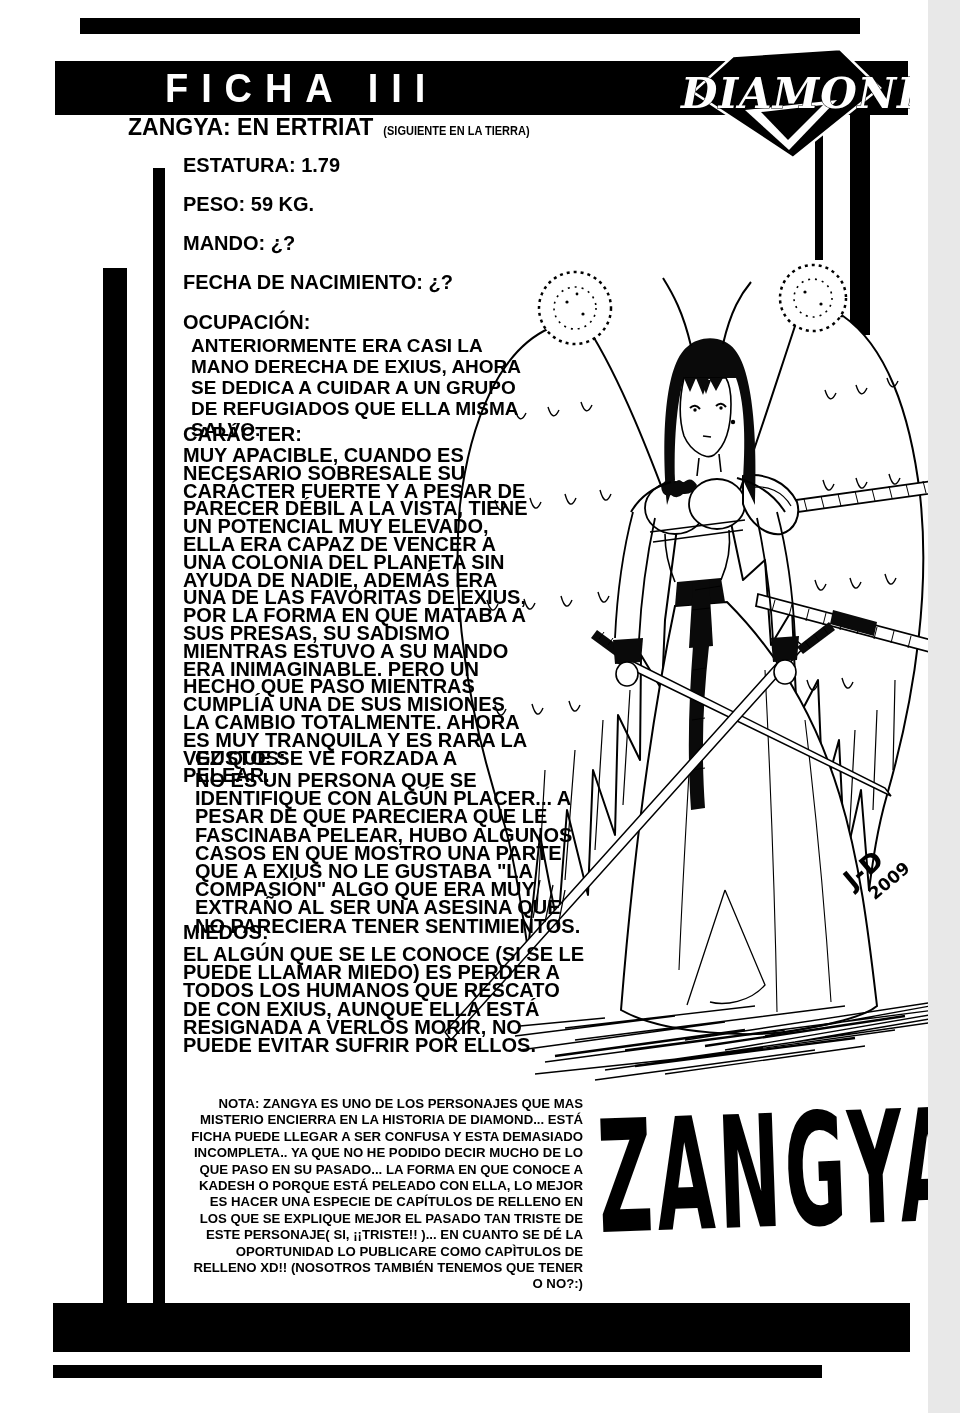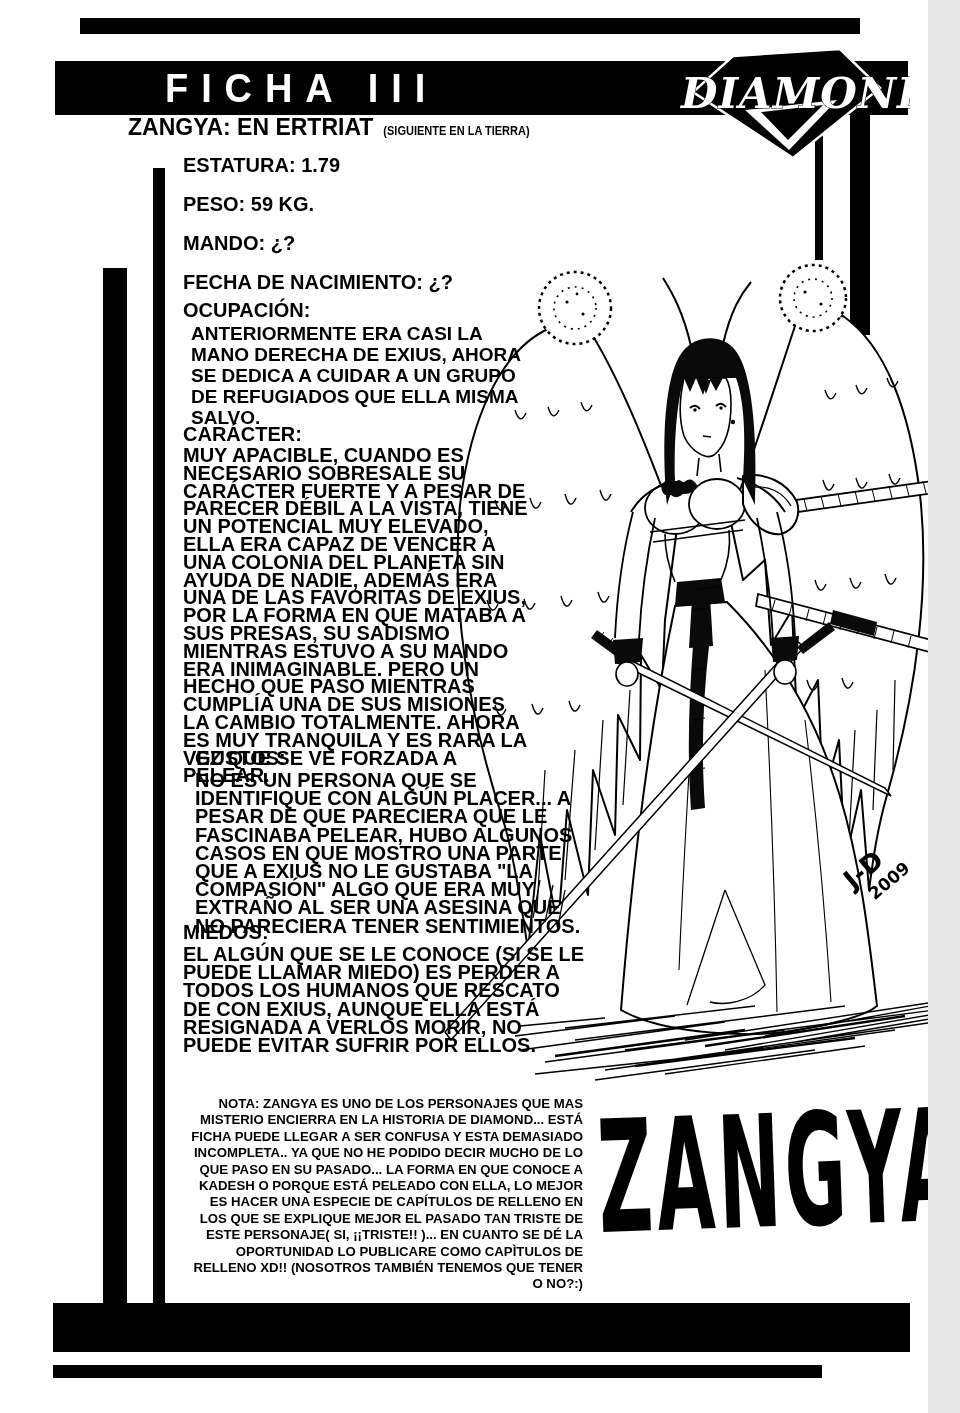--- a/index.html
+++ b/index.html
@@ -27,21 +27,21 @@
     position:absolute;left:128px;top:112px;z-index:3;
     font-size:23px;font-weight:bold;white-space:nowrap;
     transform:scaleY(1.08);transform-origin:left top;
   }
   .subtitle .note{font-size:11px;font-weight:bold;margin-left:10px;}
   .stats{position:absolute;left:183px;top:146px;z-index:3;}
   .stat-row{font-size:20px;font-weight:bold;line-height:39px;white-space:nowrap;}
   .sec{position:absolute;z-index:3;}
   .sec-title{font-size:20px;font-weight:bold;margin:0 0 2px 0;transform:scaleY(1.05);transform-origin:left top;}
   .sec-body{font-size:20px;font-weight:bold;line-height:17.8px;margin:0;}
-  .sec-ocupacion{left:183px;top:298px;width:352px;}
+  .sec-ocupacion{left:183px;top:310px;width:352px;}
   .sec-ocupacion .sec-body{font-size:19px;line-height:21px;margin-left:8px;}
   .sec-caracter{left:183px;top:422px;width:345px;}
   .sec-gustos{left:195px;top:746px;width:398px;}
   .sec-gustos .sec-body{line-height:18.2px;}
   .sec-miedos{left:183px;top:920px;width:408px;}
   .sec-miedos .sec-body{line-height:18.2px;}
   .nota{
     position:absolute;left:185px;top:1096px;width:398px;z-index:3;
     font-size:13.2px;font-weight:bold;line-height:16.4px;text-align:right;
   }

